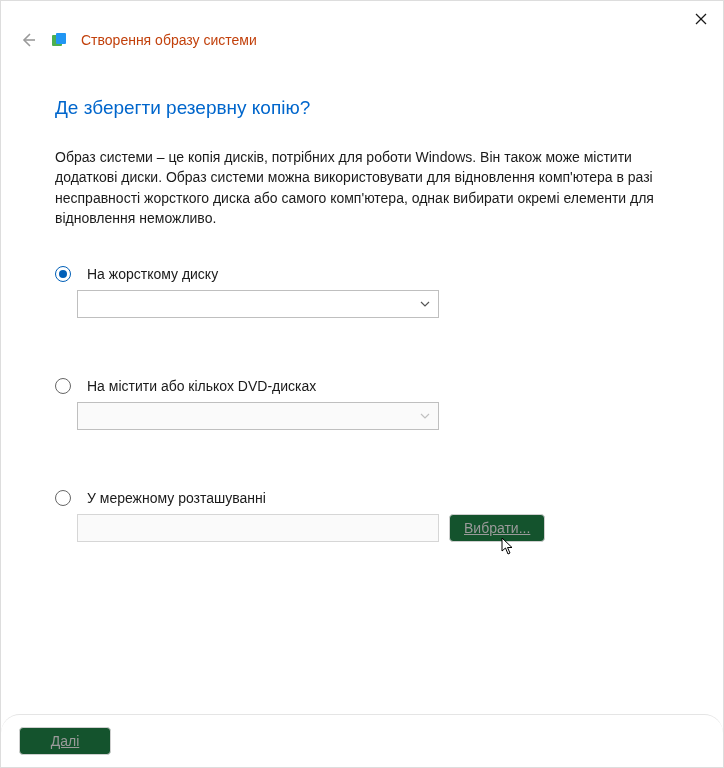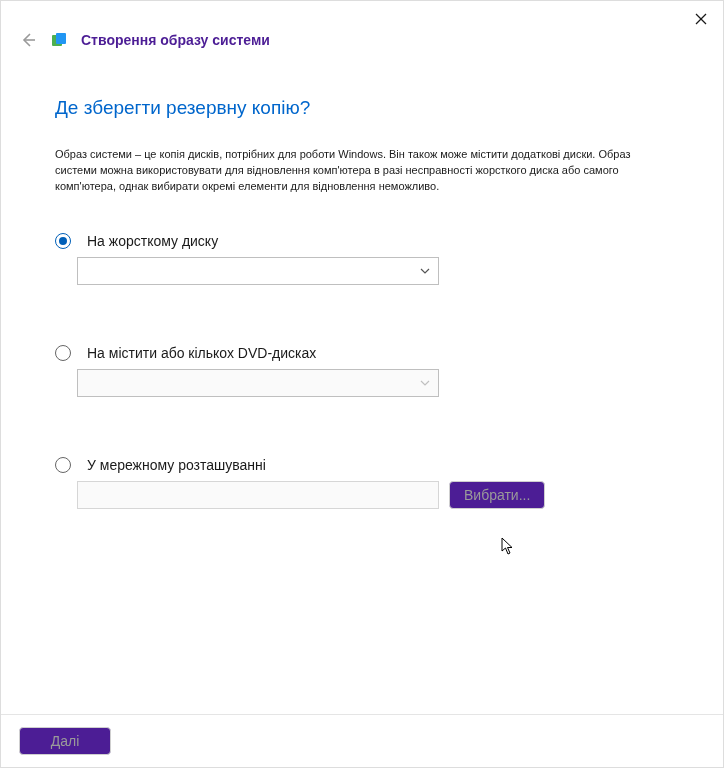--- a/index.html
+++ b/index.html
@@ -5,41 +5,41 @@
   * { box-sizing: border-box; margin: 0; padding: 0; }
   html, body { width: 724px; height: 768px; font-family: "Segoe UI", Tahoma, sans-serif; font-size: 14px; color: #1a1a1a; background: #fff; }
   .window { width: 724px; height: 768px; display: flex; flex-direction: column; border: 1px solid #ddd; background: #fff; position: relative; }
   .titlebar { height: 30px; display: flex; justify-content: flex-end; align-items: flex-start; padding: 6px 10px 0 0; }
   .close-btn { width: 24px; height: 24px; display: flex; align-items: center; justify-content: center; cursor: pointer; }
   .close-btn svg { width: 12px; height: 12px; }
   .header-row { display: flex; align-items: center; gap: 14px; padding: 0 18px 4px 18px; }
   .back-arrow { width: 18px; height: 18px; display: flex; align-items: center; justify-content: center; color: #888; }
   .back-arrow svg { width: 18px; height: 18px; }
   .app-icon { width: 16px; height: 16px; }
-  .header-title { font-size: 14px; color: #4c1d95; font-weight: bold; }
+  .header-title { font-size: 14px; color: #c2410c; }
   .content { flex: 1; padding: 32px 54px 0 54px; overflow: auto; }
   .main-heading { color: #0066cc; font-size: 19px; font-weight: 400; margin-bottom: 28px; margin-top: 12px; }
-  .description { font-size: 11px; line-height: 1.45; color: #1a1a1a; margin-bottom: 38px; max-width: 600px; }
+  .description { font-size: 14px; line-height: 1.45; color: #1a1a1a; margin-bottom: 38px; max-width: 600px; }
   .opt-group { margin-bottom: 60px; }
   .opt-row { display: flex; align-items: center; gap: 16px; margin-bottom: 8px; }
   .radio { width: 16px; height: 16px; border: 1.5px solid #666; border-radius: 50%; display: inline-flex; align-items: center; justify-content: center; flex-shrink: 0; cursor: pointer; }
   .radio.checked { border-color: #005fb8; }
   .radio.checked::after { content: ""; width: 8px; height: 8px; border-radius: 50%; background: #005fb8; }
   .opt-label { font-size: 14px; }
   .ctrl-row { display: flex; gap: 10px; padding-left: 22px; align-items: center; }
   .combo { width: 362px; height: 28px; border: 1px solid #bfbfbf; background: #fff; display: flex; align-items: center; justify-content: flex-end; padding: 0 8px; cursor: pointer; }
   .combo.disabled { background: #fafafa; cursor: default; }
   .combo.disabled .chev { color: #c0c0c0; }
   .chev { color: #555; }
   .chev svg { width: 10px; height: 6px; display: block; }
   .txt-input { width: 362px; height: 28px; border: 1px solid #d6d6d6; background: #fff; padding: 0 6px; font-family: inherit; font-size: 14px; }
   .txt-input:disabled { background: #fafafa; color: #999; }
   .btn { height: 28px; padding: 0 14px; border: 1px solid #cfcfcf; background: #fff; border-radius: 4px; font-family: inherit; font-size: 14px; cursor: pointer; }
-  .btn:disabled { color: #9a9a9a; background: #4c1d95; cursor: default; }
-  .footer { border-top: 1px solid #e5e5e5; padding: 12px 18px; display: flex; justify-content: space-between; gap: 10px; }
+  .btn:disabled { color: #9a9a9a; background: #14532d; cursor: default; text-decoration: underline; }
+  .footer { border-top: 1px solid #e5e5e5; padding: 12px 18px; display: flex; justify-content: space-between; gap: 10px; border-radius: 19px; }
   .footer .btn { min-width: 92px; }
   .cursor-pointer { position: absolute; left: 500px; top: 536px; pointer-events: none; }
   .cursor-pointer svg { width: 14px; height: 18px; }
 </style>
 </head>
 <body>
 
 <div class="window">
 
   <div class="titlebar">

